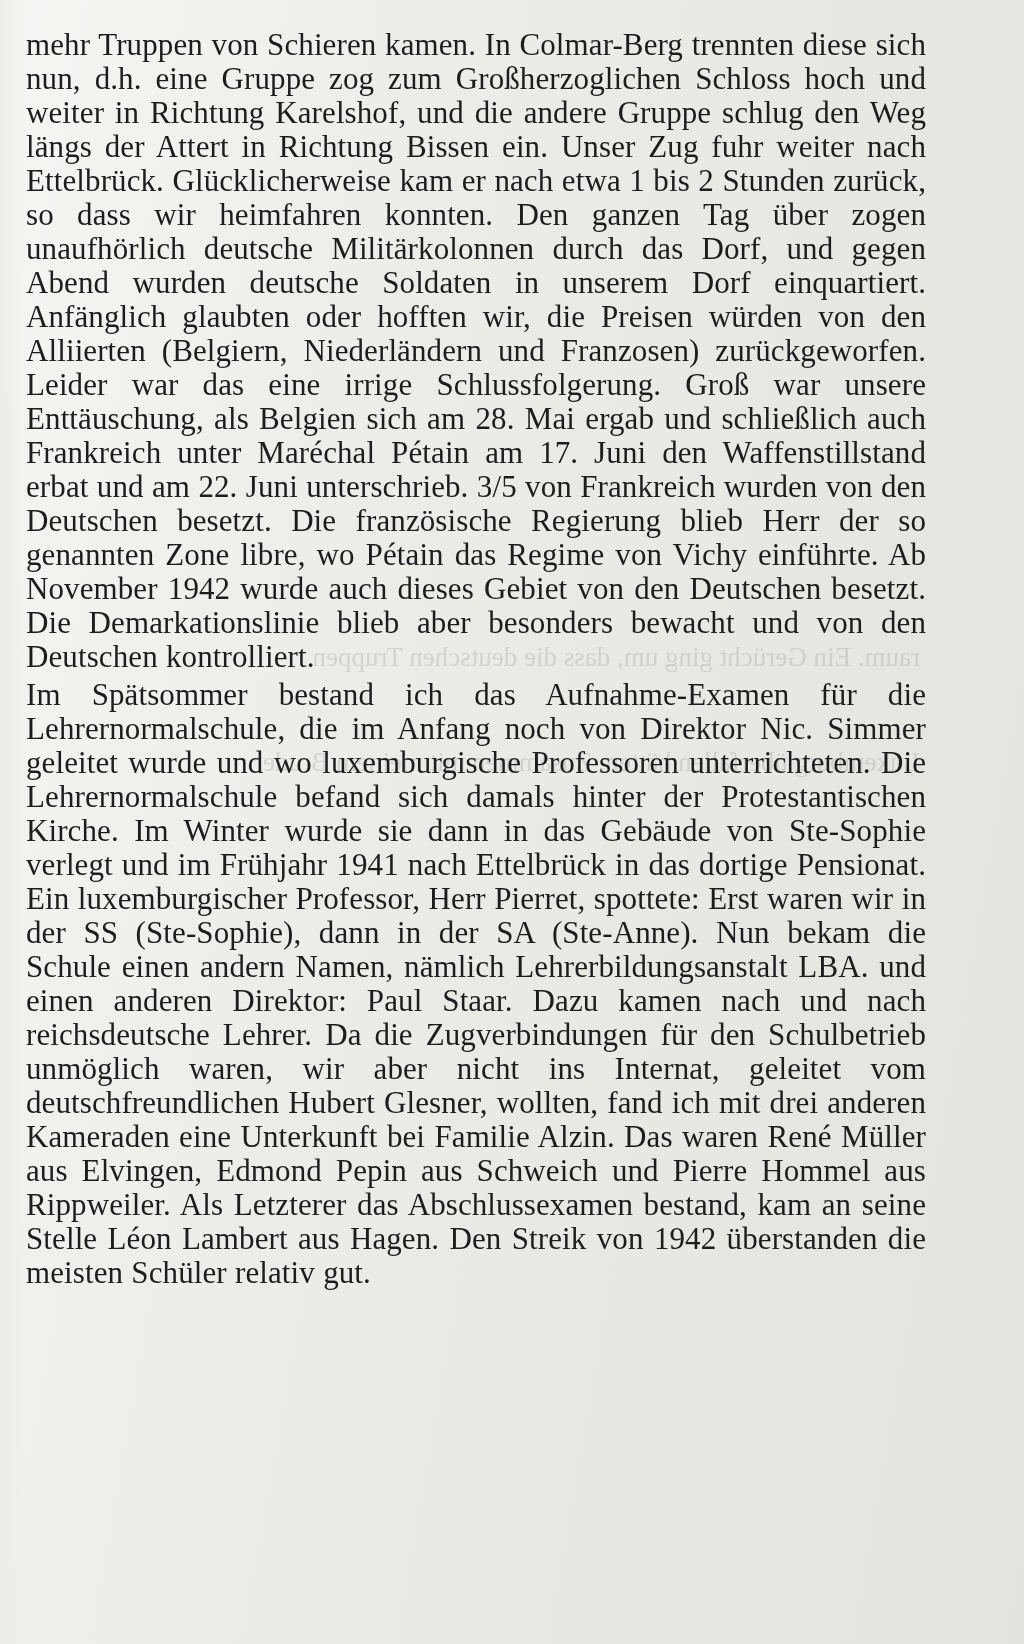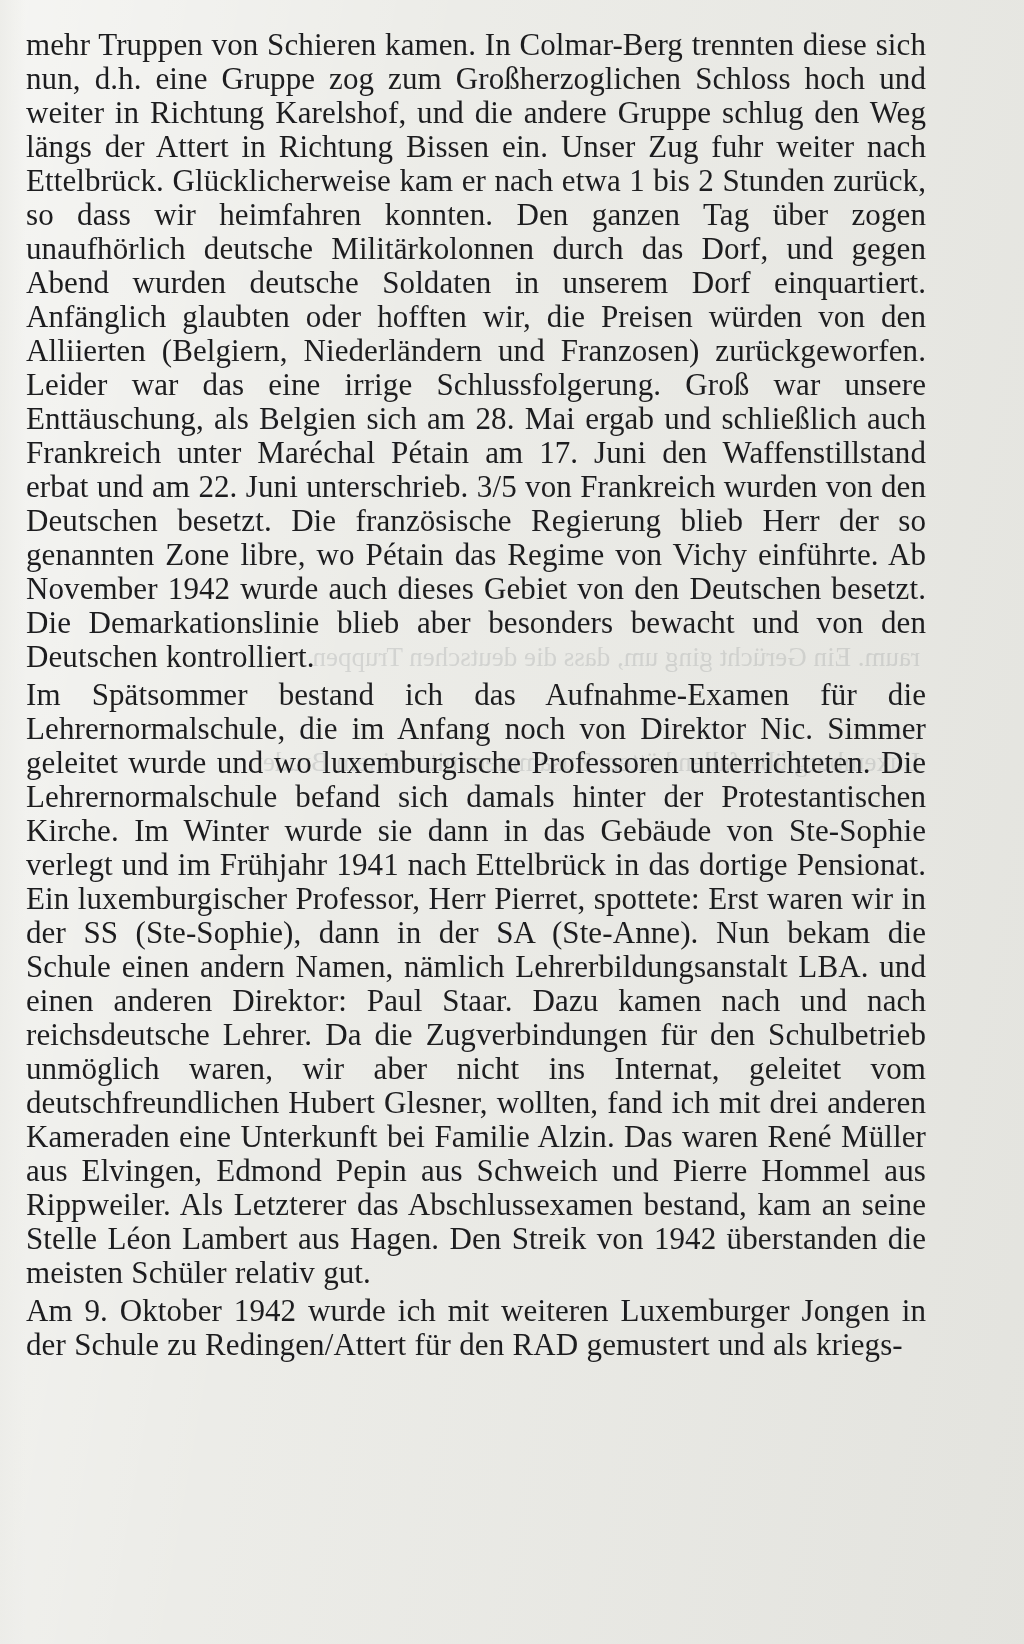--- a/index.html
+++ b/index.html
@@ -78,16 +78,15 @@
 <body>
 
 <div id="page">
 
   <div class="bleed bleed-1">raum. Ein Gerücht ging um, dass die deutschen Truppen</div>
   <div class="bleed bleed-2">Luxemburg überfallen hätten. Zusammen mit meinem Bruder</div>
 
   <div class="text-column">
     <p class="para">mehr Truppen von Schieren kamen. In Colmar-Berg trennten diese sich nun, d.h. eine Gruppe zog zum Großherzoglichen Schloss hoch und weiter in Richtung Karelshof, und die andere Gruppe schlug den Weg längs der Attert in Richtung Bissen ein. Unser Zug fuhr weiter nach Ettelbrück. Glücklicherweise kam er nach etwa 1 bis 2 Stunden zurück, so dass wir heimfahren konnten. Den ganzen Tag über zogen unaufhörlich deutsche Militärkolonnen durch das Dorf, und gegen Abend wurden deutsche Soldaten in unserem Dorf einquartiert. Anfänglich glaubten oder hofften wir, die Preisen würden von den Alliierten (Belgiern, Niederländern und Franzosen) zurückgeworfen. Leider war das eine irrige Schlussfolgerung. Groß war unsere Enttäuschung, als Belgien sich am 28. Mai ergab und schließlich auch Frankreich unter Maréchal Pétain am 17. Juni den Waffenstillstand erbat und am 22. Juni unterschrieb. 3/5 von Frankreich wurden von den Deutschen besetzt. Die französische Regierung blieb Herr der so genannten Zone libre, wo Pétain das Regime von Vichy einführte. Ab November 1942 wurde auch dieses Gebiet von den Deutschen besetzt. Die Demarkationslinie blieb aber besonders bewacht und von den Deutschen kontrolliert.</p>
     <p class="para">Im Spätsommer bestand ich das Aufnahme-Examen für die Lehrernormalschule, die im Anfang noch von Direktor Nic. Simmer geleitet wurde und wo luxemburgische Professoren unterrichteten. Die Lehrernormalschule befand sich damals hinter der Protestantischen Kirche. Im Winter wurde sie dann in das Gebäude von Ste-Sophie verlegt und im Frühjahr 1941 nach Ettelbrück in das dortige Pensionat. Ein luxemburgischer Professor, Herr Pierret, spottete: Erst waren wir in der SS (Ste-Sophie), dann in der SA (Ste-Anne). Nun bekam die Schule einen andern Namen, nämlich Lehrerbildungsanstalt LBA. und einen anderen Direktor: Paul Staar. Dazu kamen nach und nach reichsdeutsche Lehrer. Da die Zugverbindungen für den Schulbetrieb unmöglich waren, wir aber nicht ins Internat, geleitet vom deutschfreundlichen Hubert Glesner, wollten, fand ich mit drei anderen Kameraden eine Unterkunft bei Familie Alzin. Das waren René Müller aus Elvingen, Edmond Pepin aus Schweich und Pierre Hommel aus Rippweiler. Als Letzterer das Abschlussexamen bestand, kam an seine Stelle Léon Lambert aus Hagen. Den Streik von 1942 überstanden die meisten Schüler relativ gut.</p>
-    <p class="para">Am 9. Oktober 1942 wurde ich mit weiteren Luxemburger Jongen in der Schule zu Redingen/Attert für den RAD gemustert und als kriegs-</p>
   </div>
 
 </div>
 
 </body></html>

